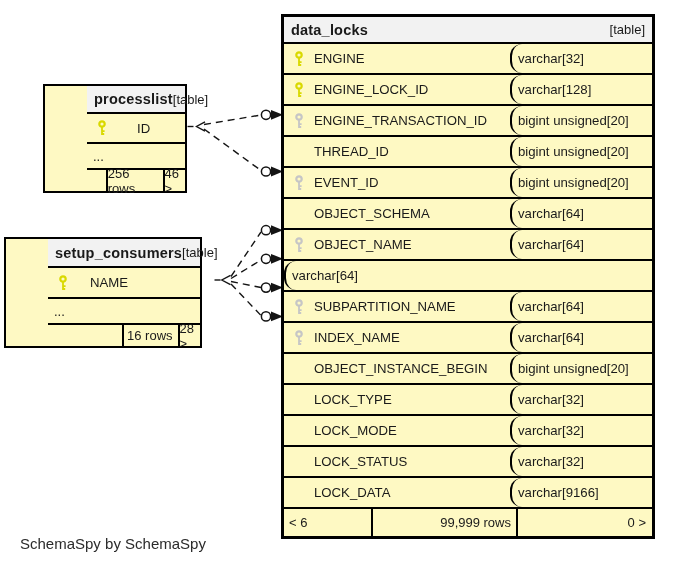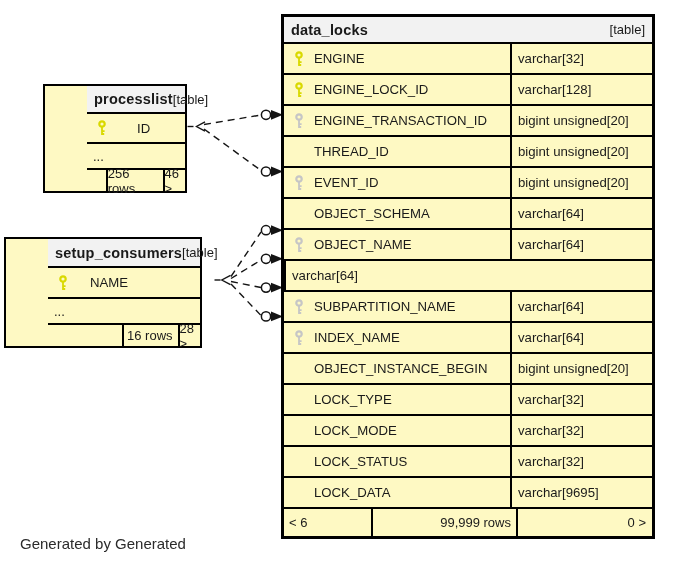--- a/index.html
+++ b/index.html
@@ -15,21 +15,21 @@
   .hdr {
     display:flex; justify-content:space-between; align-items:center;
     background:#f2f2f2; border-bottom:2px solid #000; padding:0 7px;
   }
   .tname { font-weight:bold; font-size:14.5px; letter-spacing:0.2px; }
   .ttag  { font-size:13px; }
   .row { display:flex; border-bottom:2px solid #000; align-items:stretch; }
   .cell { display:flex; align-items:center; font-size:13.2px; }
   .cell.name { flex:1; position:relative; }
   .keyicon { position:absolute; left:10px; top:50%; transform:translateY(-50%); line-height:0; }
-  .cell.type { border-left:2px solid #000; padding-left:6px; box-sizing:border-box; }
+  .cell.type { border-left:2px solid #000; padding-left:6px; box-sizing:border-box;border-radius:12px; }
   .ellipsis { display:flex; align-items:center; border-bottom:2px solid #000; padding-left:6px; font-size:13px; }
   .foot { display:flex; align-items:stretch; }
   .fcell { display:flex; align-items:center; font-size:13px; box-sizing:border-box; }
   .fcell.in   { padding-left:5px; }
   .fcell.mid  { justify-content:flex-end; padding-right:5px; border-left:2px solid #000; }
   .fcell.out  { justify-content:flex-end; padding-right:6px; border-left:2px solid #000; }
 
   
   #dl { left:281px; top:14px; width:374px; }
   #dl .hdr { height:25px; }
@@ -225,21 +225,21 @@
   <div class="row">
     <div class="cell name">
         <span>LOCK_STATUS</span>
       </div>
     <div class="cell type">varchar[32]</div>
   </div>
   <div class="row">
     <div class="cell name">
         <span>LOCK_DATA</span>
       </div>
-    <div class="cell type">varchar[9695]</div>
+    <div class="cell type">varchar[9166]</div>
   </div>
 
   <div class="foot">
     <div class="fcell in">&lt; 6</div>
     <div class="fcell mid">99,999 rows</div>
     <div class="fcell out">0 &gt;</div>
   </div>
 </div>
 
 <div class="tbl small" id="pl">
@@ -279,13 +279,13 @@
       </div>
   </div>
   <div class="ellipsis">...</div>
   <div class="foot">
     <div class="fcell in"></div>
     <div class="fcell mid">16 rows</div>
     <div class="fcell out">28 &gt;</div>
   </div>
 </div>
 
-<div class="note">Generated by Generated</div>
+<div class="note">SchemaSpy by SchemaSpy</div>
 
 </body></html>

